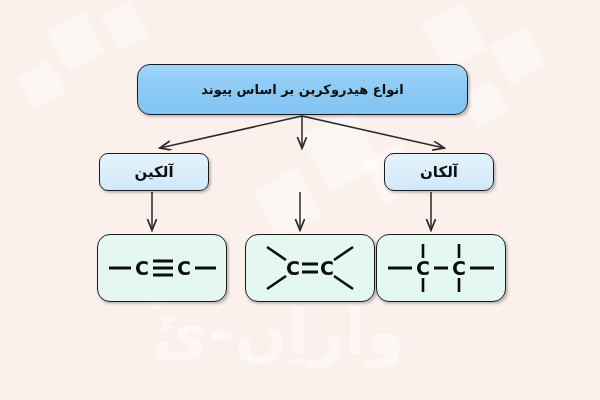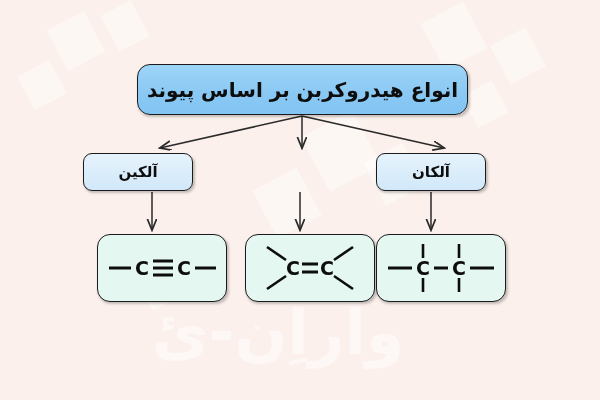--- a/index.html
+++ b/index.html
@@ -63,44 +63,44 @@
   #title-node {
     left: 137px;
     top: 64px;
     width: 331px;
     height: 51px;
     border-radius: 13px;
     background: linear-gradient(180deg, #9ed4f8 0%, #8bc9f4 55%, #82c4f3 100%);
   }
   #title-node .node-label {
     font-family: "DejaVu Sans", sans-serif;
-    font-size: 20px;
+    font-size: 13px;
     font-weight: bold;
     color: #0d0d0d;
     direction: rtl;
     unicode-bidi: bidi-override;
   }
 
   
   .category-node {
     top: 153px;
     width: 110px;
     height: 38px;
     border-radius: 9px;
     background: linear-gradient(180deg, #e6f3fc 0%, #d9ecfa 60%, #d2e8f9 100%);
   }
   .category-node .node-label {
     font-size: 15px;
     font-weight: bold;
     color: #0d0d0d;
     direction: rtl;
   }
-  #category-node-0 { left: 83px; }
+  #category-node-0 { left: 99px; }
   #category-node-1 { left: 245px; }
-  #category-node-2 { left: 376px; }
+  #category-node-2 { left: 384px; border-radius: 10px; }
 
   
   .structure-node {
     top: 234px;
     width: 130px;
     height: 68px;
     border-radius: 13px;
     background: #e4f7f0;
   }
   #structure-node-0 { left: 97px; }

